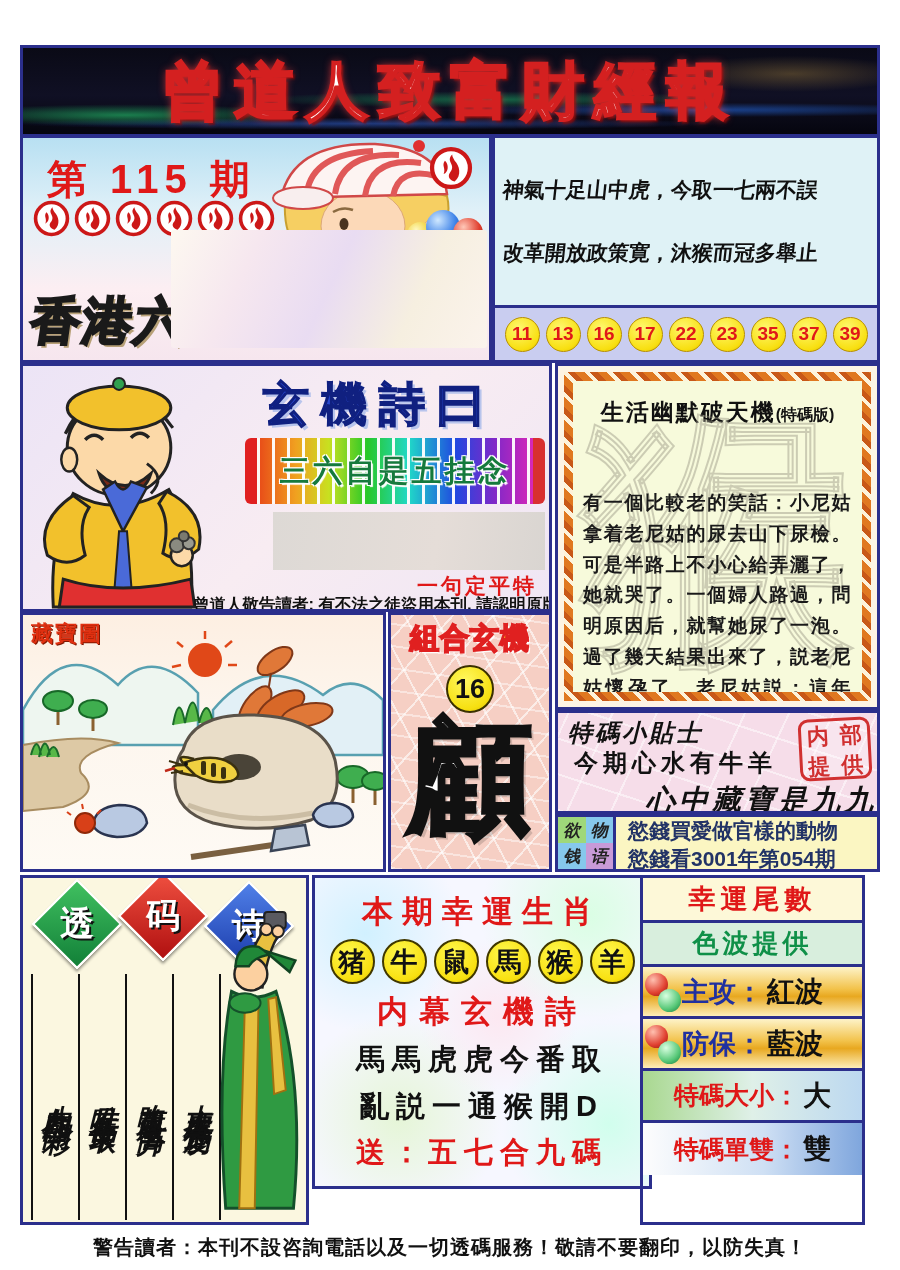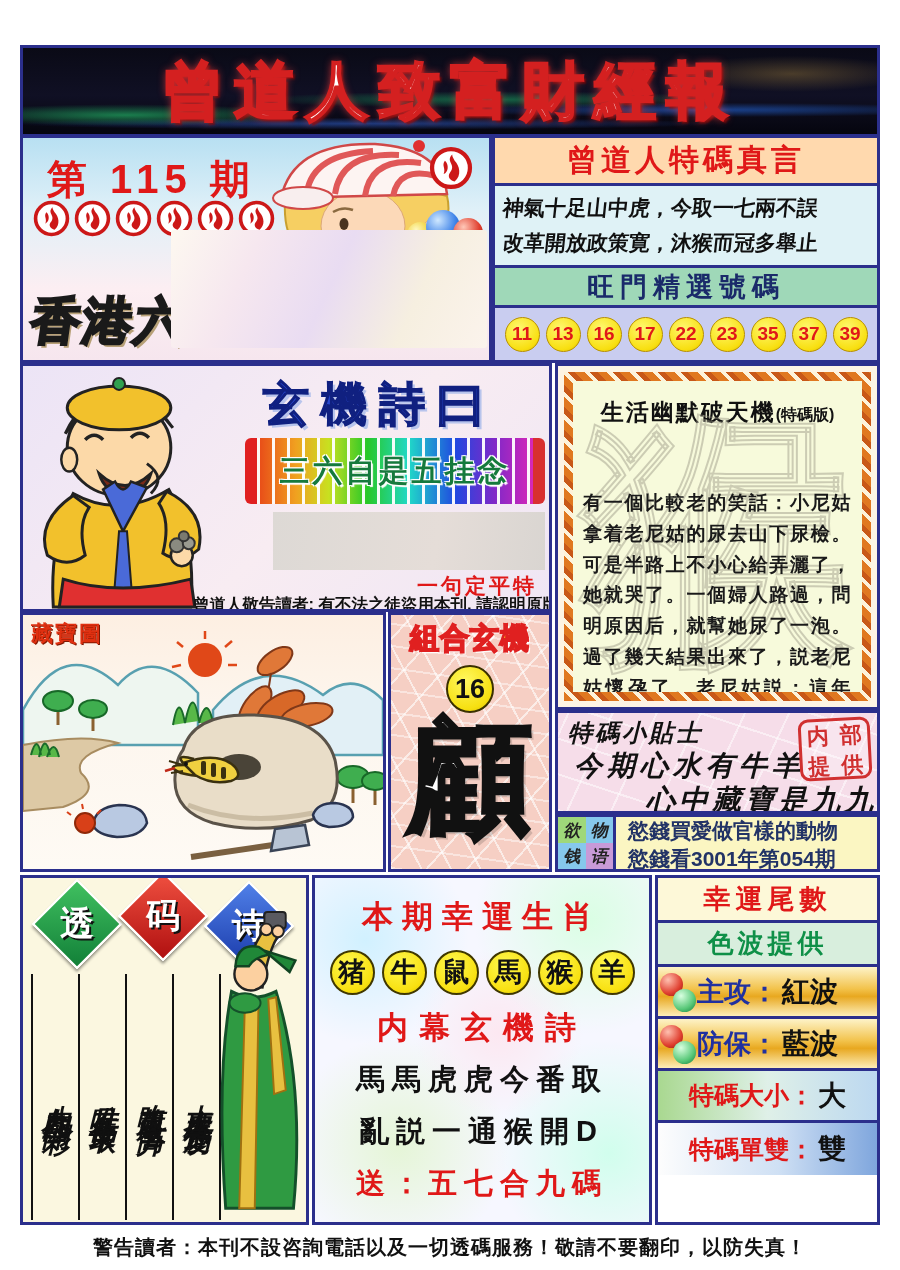--- a/index.html
+++ b/index.html
@@ -102,21 +102,21 @@
     text-shadow:4px 4px 0 rgba(0,0,0,.15); }
   .combo-bottom { width:100%; display:flex; justify-content:space-between; padding:0 12px; margin-top:-8px; }
 
   
   .tips { left:555px; top:710px; width:325px; height:104px;
     background:
       repeating-linear-gradient(18deg, rgba(255,255,255,.5) 0 2px, transparent 2px 34px),
       repeating-linear-gradient(-65deg, rgba(255,255,255,.5) 0 2px, transparent 2px 40px),
       #f6dde9; overflow:hidden; }
   .tips-title { position:absolute; left:10px; top:4px; font-size:24px; font-weight:bold; font-style:italic; color:#111; letter-spacing:3px; }
-  .tips-l1 { position:absolute; left:16px; top:34px; font-size:28px; font-weight:bold; font-style:italic; color:#111; letter-spacing:5px; white-space:nowrap;text-align:center; }
+  .tips-l1 { position:absolute; left:16px; top:34px; font-size:24px; font-weight:bold; color:#111; letter-spacing:5px; white-space:nowrap;text-align:center; }
   .tips-l2 { position:absolute; left:88px; top:68px; font-size:29px; font-weight:bold; font-style:italic; color:#111; letter-spacing:4px; white-space:nowrap; }
   .stamp { position:absolute; right:6px; top:5px; width:72px; height:62px; border:3.5px solid #d03030; border-radius:10px;
     transform:rotate(-3deg); display:grid; grid-template-columns:1fr 1fr; place-items:center; color:#d03030;
     font-size:22px; font-weight:bold; background:rgba(255,255,255,.25); }
 
   
   .money { left:555px; top:814px; width:325px; height:58px; display:flex; background:#fbf6c2; }
   .money-tab { width:58px; height:100%; display:grid; grid-template-columns:1fr 1fr; border-right:3px solid #2b2f8c; }
   .money-tab div { display:flex; align-items:center; justify-content:center; font-size:17px; font-weight:bold; color:#222; font-style:italic; }
   .mt-0 { background:#9fd87a; } .mt-1 { background:#86c8ec; } .mt-2 { background:#86c8ec; } .mt-3 { background:#c89ad8; }
@@ -130,39 +130,39 @@
   .diamond span { transform:rotate(-45deg); font-size:34px; font-weight:bold; color:#fff; text-shadow:2px 2px 0 #111; }
   .dm-g { left:22px; top:14px; background:linear-gradient(135deg,#40c060,#128038); }
   .dm-r { left:108px; top:6px;  background:linear-gradient(135deg,#f05040,#b01010); }
   .dm-b { left:194px; top:16px; background:linear-gradient(135deg,#5080e8,#1838a8); }
   .cols { position:absolute; left:8px; top:96px; height:246px; display:flex; flex-direction:row; border-left:2px solid #111; }
   .vcol { writing-mode:vertical-rl; text-orientation:upright; width:47px; height:100%; border-right:2px solid #111;
     font-size:27px; font-weight:bold; font-style:italic; color:#101010; display:flex; align-items:center; justify-content:center; letter-spacing:4px; }
   .scholar { position:absolute; right:-2px; top:28px; }
 
   
-  .lucky { left:312px; top:875px; width:340px; height:350px;
+  .lucky { left:312px; top:875px; width:340px; height:314px;
     background:
       radial-gradient(circle at 15% 18%, rgba(205,240,255,.9), transparent 26%),
       radial-gradient(circle at 82% 12%, rgba(215,255,225,.9), transparent 28%),
       radial-gradient(circle at 55% 45%, rgba(255,225,235,.7), transparent 32%),
       radial-gradient(circle at 25% 78%, rgba(225,245,205,.8), transparent 30%),
       radial-gradient(circle at 88% 80%, rgba(205,255,235,.9), transparent 28%),
       #f6f7ff;
     display:flex; flex-direction:column; align-items:center; justify-content:space-evenly; padding:6px 0;text-align:center; }
   .lucky-title { font-size:31px; font-weight:bold; color:#e01818; letter-spacing:9px; white-space:nowrap; }
   .zodiac-row { display:flex; gap:7px; }
   .zball { width:45px; height:45px; border-radius:50%; background:radial-gradient(circle at 40% 32%,#fff850,#f8e010 70%,#d4b400);
     border:2px solid #403800; display:flex; align-items:center; justify-content:center; font-size:27px; font-weight:bold; color:#111; }
   .lucky-inner { font-size:31px; font-weight:bold; color:#e01818; letter-spacing:11px; white-space:nowrap; }
   .lucky-line { font-size:29px; font-weight:bold; color:#111; letter-spacing:7px; white-space:nowrap; }
   .lucky-gift { font-size:29px; font-weight:bold; color:#e01818; letter-spacing:7px; white-space:nowrap; }
 
   
-  .rightcol { left:655px; top:875px; width:225px; height:350px; display:flex; flex-direction:column; }
+  .rightcol { left:640px; top:875px; width:225px; height:350px; display:flex; flex-direction:column; }
   .rc-row { border-bottom:3px solid #2b2f8c; display:flex; align-items:center; justify-content:center; position:relative; }
   .rc-row:last-child { border-bottom:none; }
   .rc-tail   { height:45px; background:#fdf8d8; font-size:27px; font-weight:bold; color:#e01818; letter-spacing:5px; }
   .rc-digits { height:49px; background:linear-gradient(180deg,#f2dff4,#e6d2ec); font-size:31px; font-weight:bold; color:#c01818; letter-spacing:13px; }
   .rc-wave   { height:44px; background:#d8eedd; font-size:26px; font-weight:bold; color:#0f9048; letter-spacing:4px; }
   .rc-main, .rc-guard { height:52px; background:linear-gradient(180deg,#fdf3c8 0%,#f2c24a 45%,#e8a820 60%,#fdeeb8 100%); }
   .rc-oe   { height:52px; background:linear-gradient(90deg,#fdfdfd 0%,#cfe0f4 55%,#7fa6dd 100%); }
   .rc-size { height:52px; background:linear-gradient(90deg,#a9d890 0%,#dff0e8 50%,#bcd8f0 100%); }
   .rc-label-blue { font-size:27px; font-weight:bold; color:#2030a0; }
   .rc-label-red  { font-size:25px; font-weight:bold; color:#e01818; }
@@ -242,26 +242,24 @@
     <div class="balls">
       <div class="ball y"></div>
       <div class="ball b"></div>
       <div class="ball r"></div>
     </div>
     <div class="hk-text">香港六</div>
     <div class="censor-1"></div>
   </div>
 
   <div class="panel topright">
-    <div class="tr-header">曾道人特碼真言</div>
     <div class="tr-verse">
       <div>神氣十足山中虎，今取一七兩不誤</div>
       <div>改革開放政策寛，沐猴而冠多舉止</div>
     </div>
-    <div class="tr-bar">旺門精選號碼</div>
     <div class="tr-nums">
       <span class="numball">11</span>
       <span class="numball">13</span>
       <span class="numball">16</span>
       <span class="numball">17</span>
       <span class="numball">22</span>
       <span class="numball">23</span>
       <span class="numball">35</span>
       <span class="numball">37</span>
       <span class="numball">39</span>

